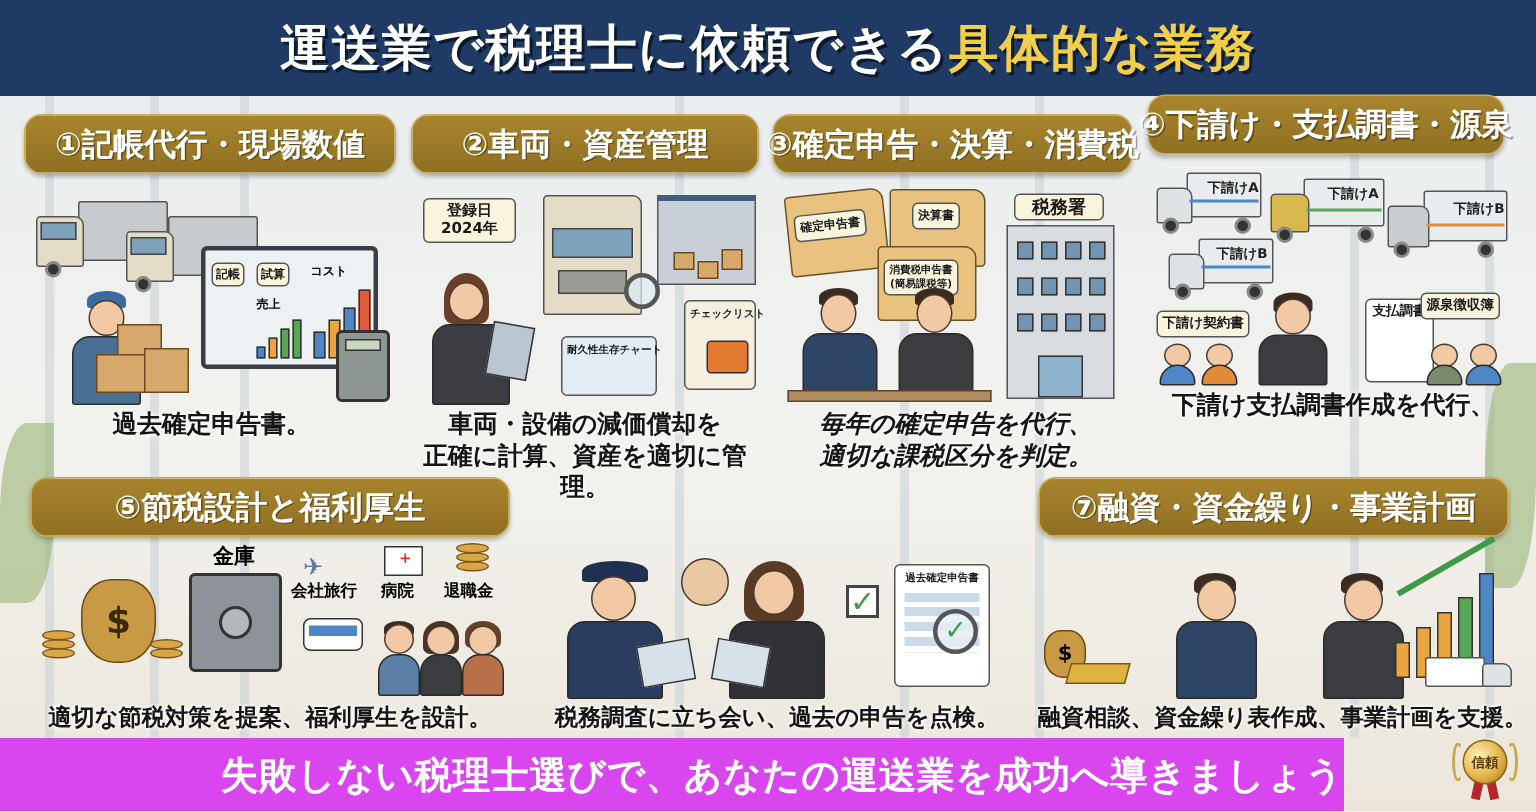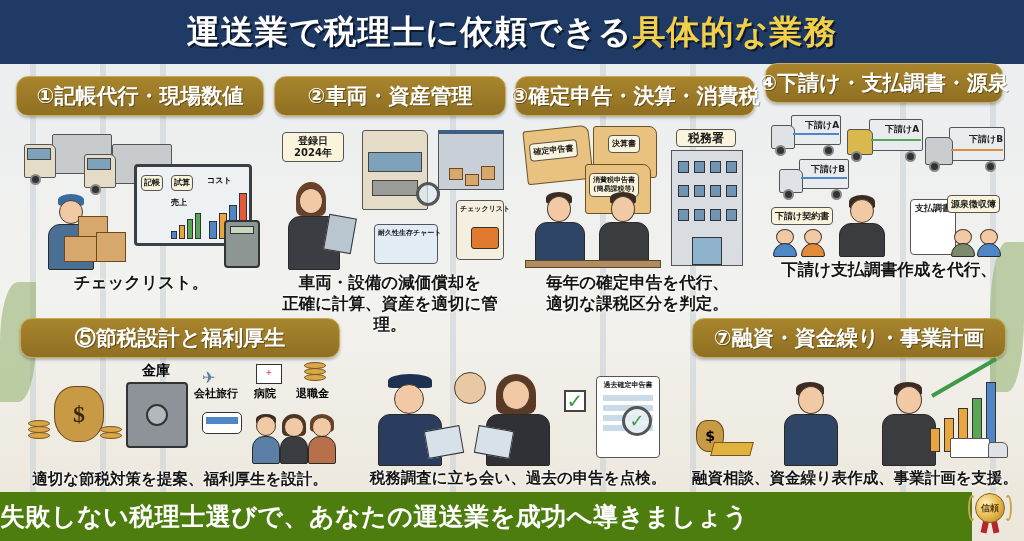--- a/index.html
+++ b/index.html
@@ -62,23 +62,23 @@
   .sign { position: absolute; background: #fbf4dc; border: 1.5px solid #555; border-radius: 4px;
           font-weight: bold; color: #1a1a1a; text-align: center; font-size: 10px; line-height: 12px; padding: 2px 3px; white-space: nowrap; }
   .box-crate { position: absolute; background: #d6a86c; border: 1px solid #6b4a22; }
   .bar { position: absolute; bottom: 0; border: 1px solid #333; }
   .folder { position: absolute; background: #e8c27e; border: 1.5px solid #6b5226; border-radius: 3px 8px 3px 3px; }
   .building { position: absolute; background: #d9dde1; border: 1.5px solid #555; }
   .building .w { position: absolute; width: 11px; height: 12px; background: #6f95b4; border: 1px solid #333; }
   .coin { position: absolute; width: 22px; height: 7px; border-radius: 50%; background: #d9a64a; border: 1px solid #7a5718; }
 
   .footer {
-    position: absolute; left: 0; top: 492px; width: 972px; height: 49px;
-    background: #4d7c0f;
-    display: flex; align-items: center; justify-content: flex-start;
+    position: absolute; left: 0; top: 492px; width: 896px; height: 49px;
+    background: #d946ef;
+    display: flex; align-items: center; justify-content: flex-end;
   }
   .footer p { color: #fff; font-weight: bold; font-size: 25px; letter-spacing: 0.5px; }
   .medal { position: absolute; right: 12px; top: 487px; width: 44px; height: 50px; }
   .medal .disc {
     position: absolute; left: 7px; top: 6px; width: 30px; height: 30px; border-radius: 50%;
     background: radial-gradient(circle at 35% 35%, #fff1b8 0%, #e3b54a 55%, #a5781c 100%);
     border: 1px solid #8a6414; display: flex; align-items: center; justify-content: center;
     font-size: 9px; font-weight: bold; color: #5a3d08;
   }
   .medal .ribbon { position: absolute; top: 32px; width: 6px; height: 14px; background: #b5262a; }
@@ -150,21 +150,21 @@
         <div class="bar" style="left:8px;width:6px;height:14px;background:#e9a640;"></div>
         <div class="bar" style="left:16px;width:6px;height:20px;background:#5aa657;"></div>
         <div class="bar" style="left:24px;width:6px;height:26px;background:#5aa657;"></div>
       </div>
     </div>
     <div style="position:absolute;left:208px;top:100px;width:36px;height:48px;background:#8d9692;border:2px solid #333;border-radius:4px;">
       <div style="position:absolute;left:4px;top:4px;width:24px;height:8px;background:#c9d6c0;border:1px solid #333;"></div>
     </div>
   </div>
   <div class="desc" style="top:196px;">
-    <div>チェックリスト。</div>
+    <div>過去確定申告書。</div>
   </div>
 </div>
 
 <div class="panel" style="left:270px;top:76px;width:240px;height:240px;">
   <div class="tag" style="width:232px;left:4px;">
     <span>②車両・資産管理</span>
   </div>
   <div class="art" style="top:44px;height:150px;">
     <div class="sign" style="left:12px;top:12px;width:62px;">
       <div>登録日</div>
@@ -239,21 +239,21 @@
         <div class="w" style="left:22px;top:34px;"></div>
         <div class="w" style="left:38px;top:34px;"></div>
         <div class="w" style="left:54px;top:34px;"></div>
       <div class="w" style="left:6px;top:58px;"></div>
         <div class="w" style="left:22px;top:58px;"></div>
         <div class="w" style="left:38px;top:58px;"></div>
         <div class="w" style="left:54px;top:58px;"></div>
       <div style="position:absolute;left:20px;top:86px;width:30px;height:28px;background:#8fb3cc;border:1px solid #333;"></div>
     </div>
   </div>
-  <div class="desc" style="top:196px;">
+  <div class="desc" style="top:196px;font-style:italic;">
     <div>毎年の確定申告を代行、</div>
     <div>適切な課税区分を判定。</div>
   </div>
 </div>
 
 <div class="panel" style="left:765px;top:63px;width:248px;height:240px;">
   <div class="tag" style="width:238px;">
     <span>④下請け・支払調書・源泉</span>
   </div>
   <div class="art" style="top:44px;height:150px;">
@@ -314,21 +314,21 @@
     <div class="person" style="left:212px;top:122px;width:24px;height:28px;">
       <div class="head" style="left:3px;top:0;width:18px;height:16px;"></div>
       <div class="body" style="left:0;top:14px;width:24px;height:14px;background:#4f86c6;"></div>
     </div>
   </div>
   <div class="desc" style="top:196px;">
     <div>下請け支払調書作成を代行、</div>
   </div>
 </div>
 
-<div class="panel" style="left:14px;top:318px;width:332px;height:172px;font-family:Liberation Serif, serif;">
+<div class="panel" style="left:14px;top:318px;width:332px;height:172px;">
   <div class="tag" style="width:320px;left:6px;">
     <span>⑤節税設計と福利厚生</span>
   </div>
   <div class="art" style="top:44px;height:104px;">
     <div style="position:absolute;left:40px;top:24px;width:50px;height:56px;background:#c99a45;border:1.5px solid #6b4a14;border-radius:40% 40% 45% 45%;display:flex;align-items:center;justify-content:center;font-size:24px;font-weight:bold;color:#3a2a0a;">
       <span>$</span>
     </div>
     <div class="coin" style="left:14px;top:70px;"></div>
     <div class="coin" style="left:14px;top:64px;"></div>
     <div class="coin" style="left:14px;top:58px;"></div>

